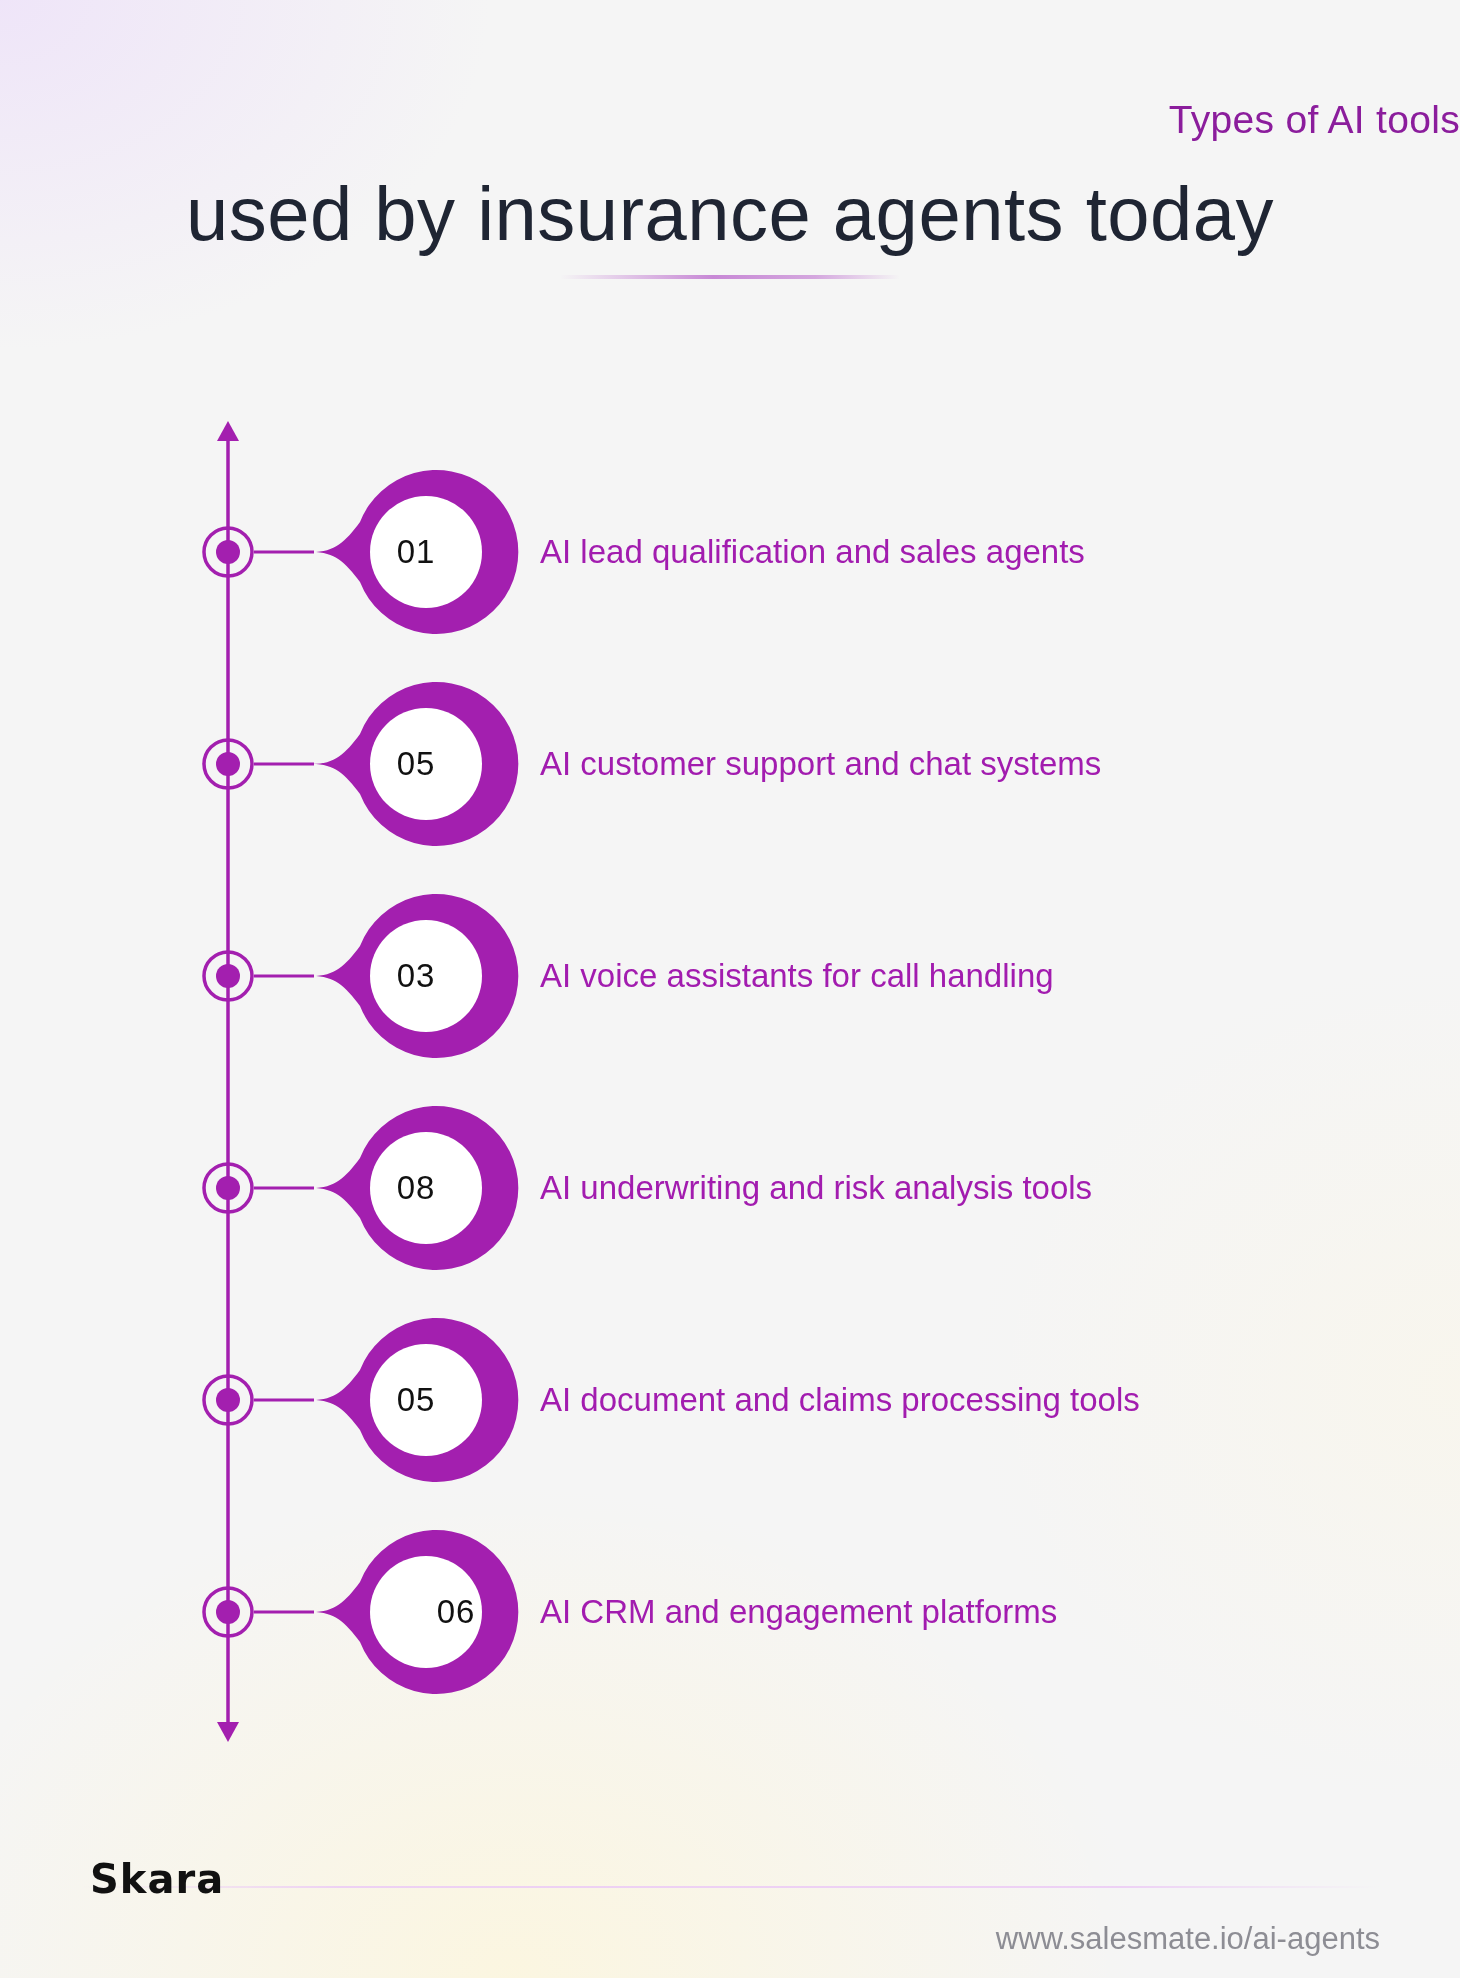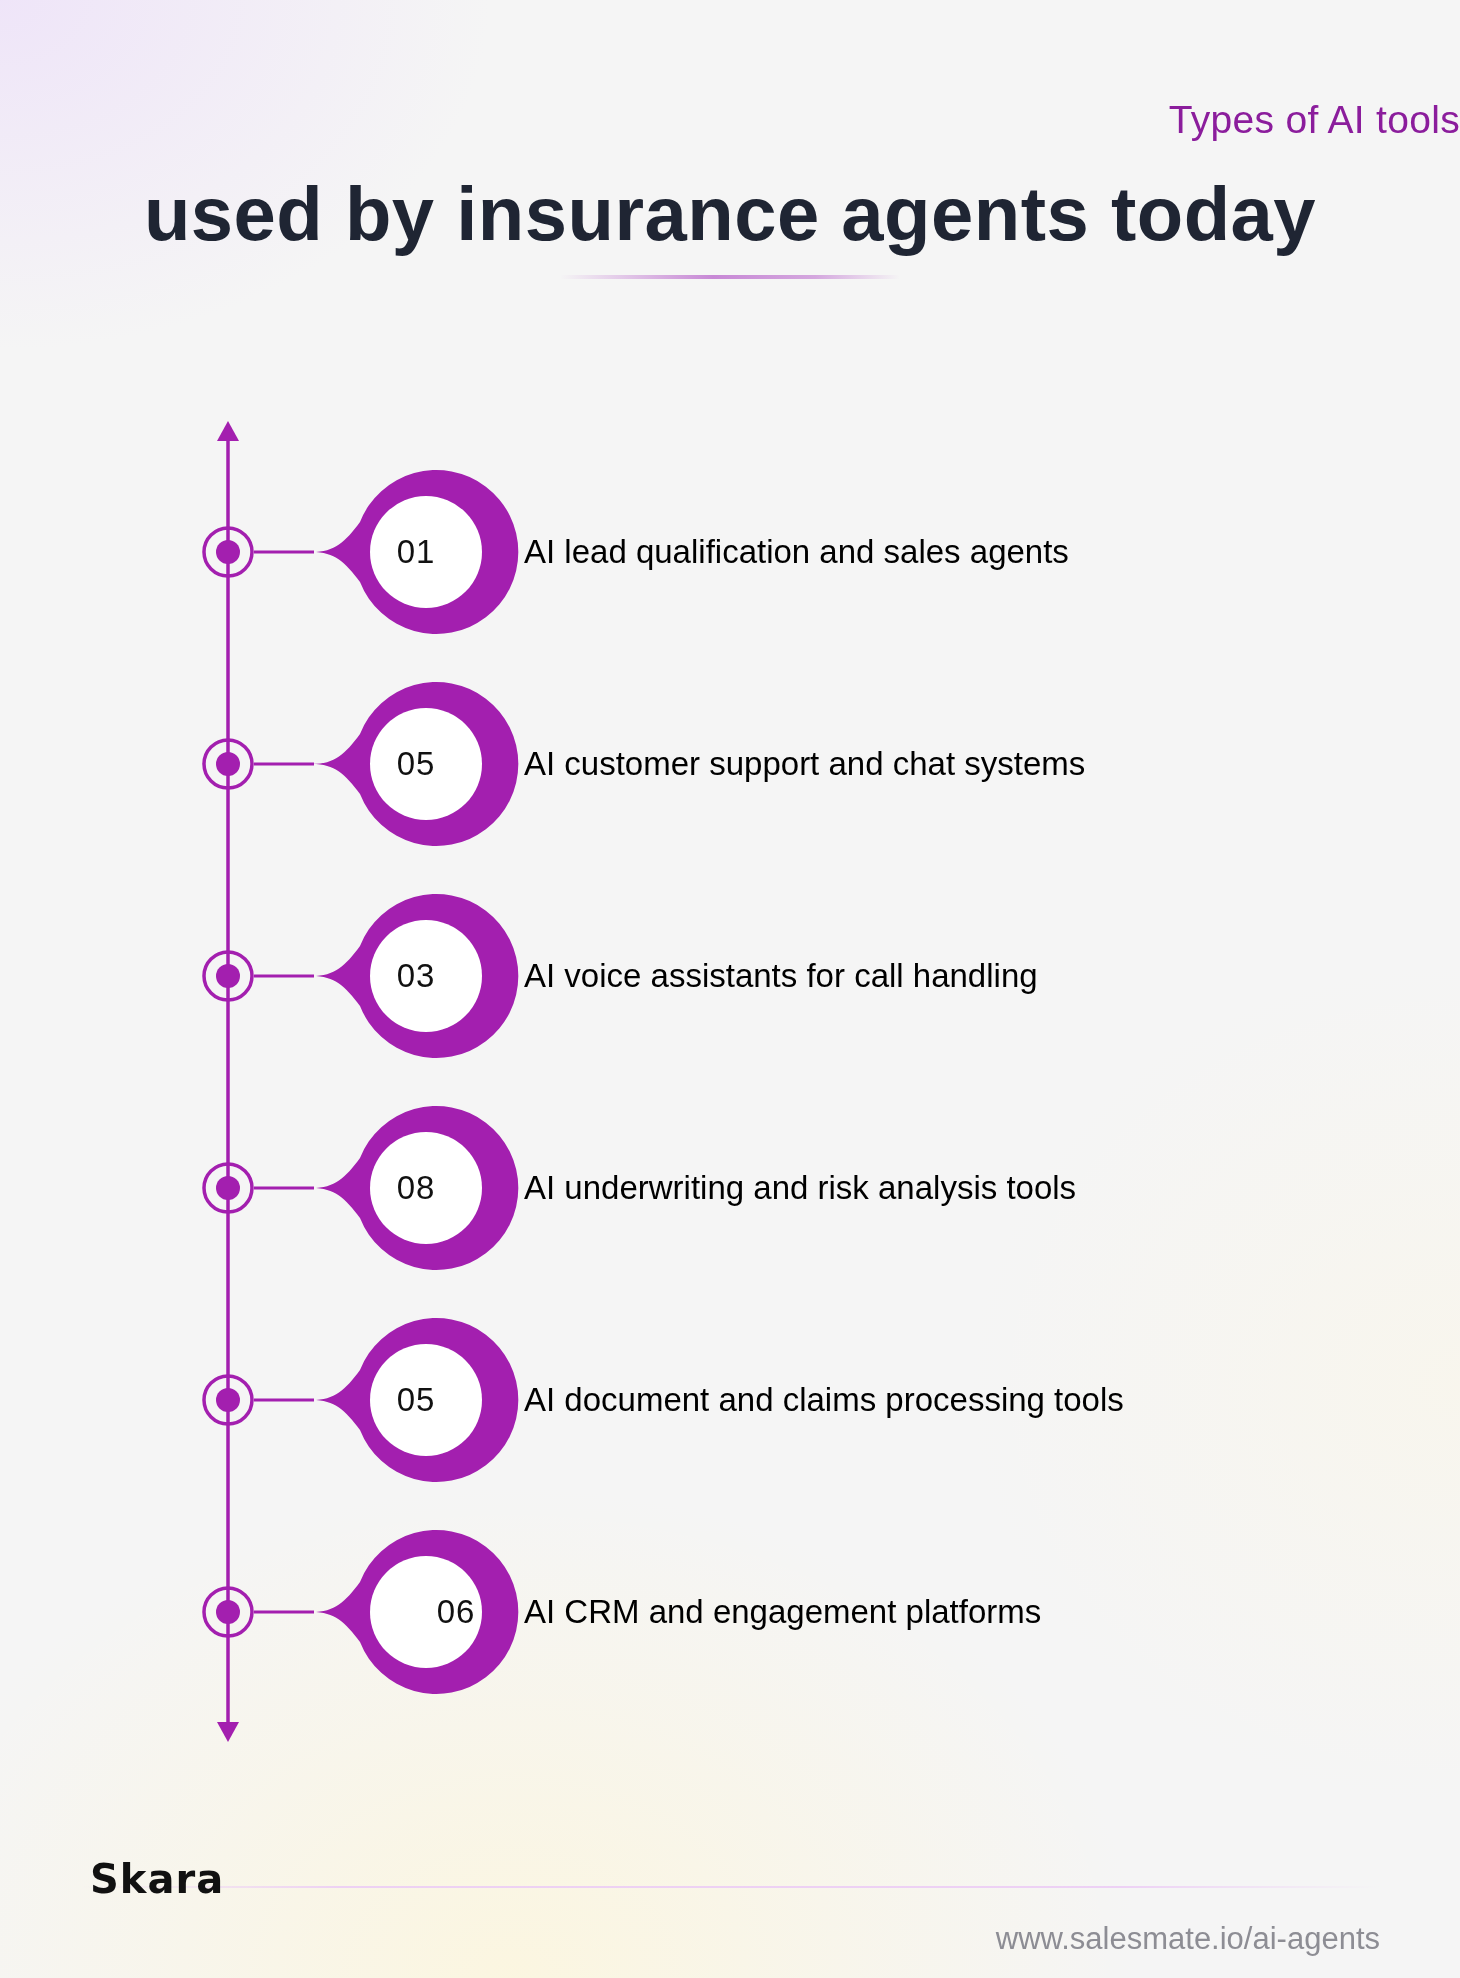--- a/index.html
+++ b/index.html
@@ -11,33 +11,33 @@
       radial-gradient(ellipse 900px 700px at 35% 100%, rgba(252,246,222,0.9), rgba(252,246,222,0) 70%),
       radial-gradient(ellipse 700px 600px at 100% 70%, rgba(250,246,232,0.6), rgba(250,246,232,0) 70%),
       #f5f5f5;
   }
   .subtitle {
     position: absolute; left: 0; width: 1460px; top: 98px; text-align: right;
     font-size: 39px; color: #8b1d9c; letter-spacing: 0.3px;
   }
   .title {
     position: absolute; left: 0; width: 1460px; top: 170px; text-align: center;
-    font-size: 76px; font-weight: bold; color: #1f2533; letter-spacing: 0.5px;
+    font-size: 76px; font-weight: normal; color: #1f2533; letter-spacing: 0.5px;
   }
   .title-underline {
     position: absolute; left: 560px; top: 275px; width: 340px; height: 4px; border-radius: 2px;
     background: linear-gradient(90deg, rgba(180,90,200,0), rgba(180,90,200,0.7) 45%, rgba(180,90,200,0.5) 75%, rgba(180,90,200,0));
   }
   .timeline-svg { position: absolute; left: 0; top: 0; }
   .step-num {
     position: absolute; width: 92px; text-align: center;
     font-size: 33px; color: #111; font-weight: normal; letter-spacing: 1px;
   }
   .step-label {
-    position: absolute; left: 524px; font-size: 33px; color: #000000; white-space: nowrap;
+    position: absolute; left: 540px; font-size: 33px; color: #a21caf; white-space: nowrap;
   }
   .footer-line {
     position: absolute; left: 80px; top: 1886px; width: 1300px; height: 2px;
     background: linear-gradient(90deg, rgba(230,200,240,0), rgba(236,205,245,0.9) 20%, rgba(236,205,245,0.9) 80%, rgba(230,200,240,0));
   }
   .logo { position: absolute; left: 80px; top: 1856px; height: 46px; display: flex; align-items: flex-start; flex-direction: column; }
   .logo-mark { width: 46px; height: 46px; }
   .logo-text {
     margin-left: 10px; font-size: 40px; font-weight: bold; color: #111; letter-spacing: 1px;
     font-family: "DejaVu Sans", sans-serif;

